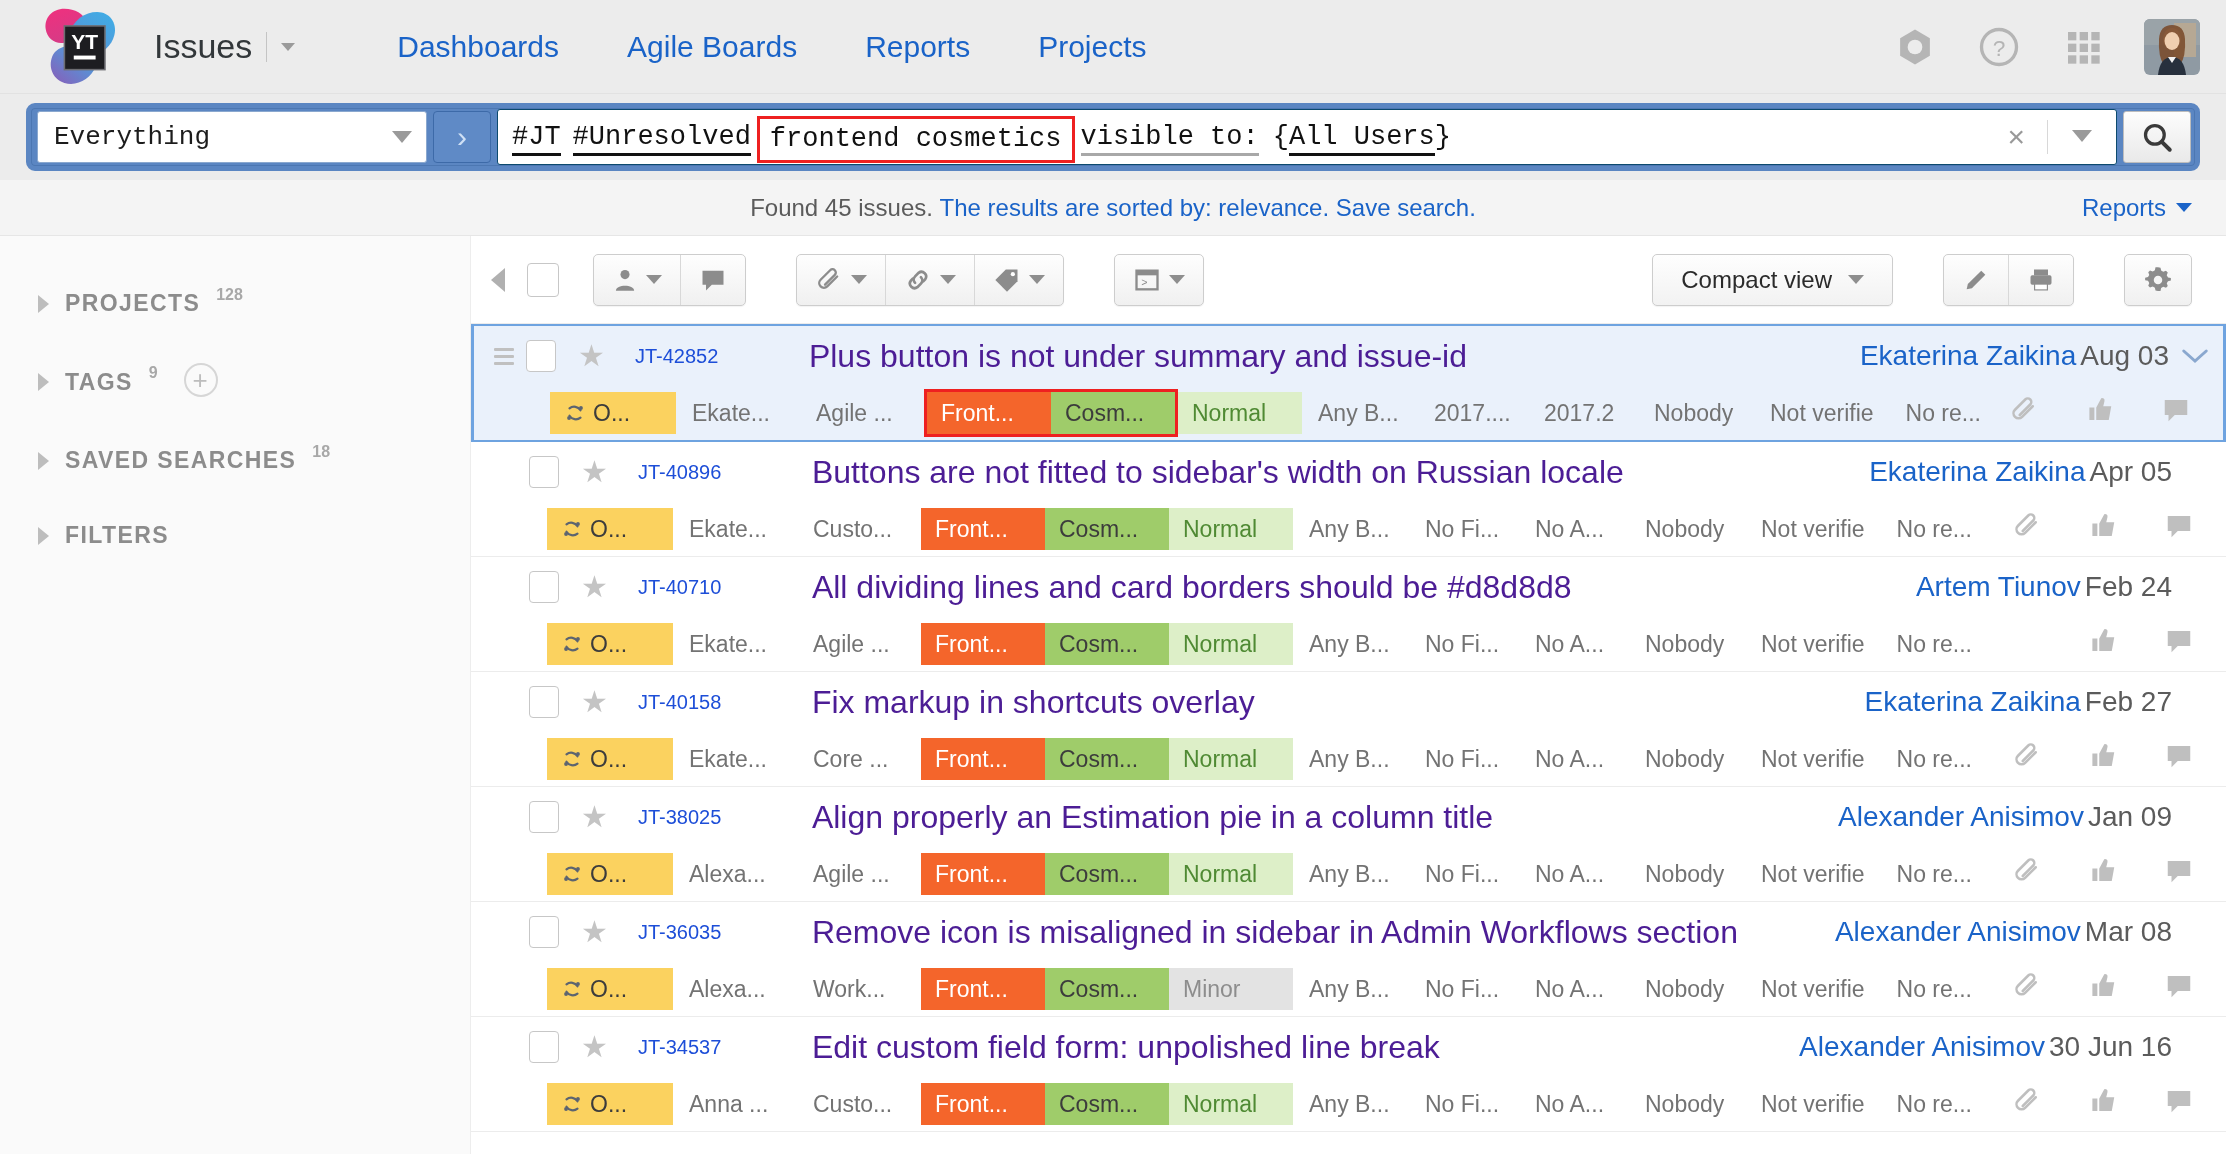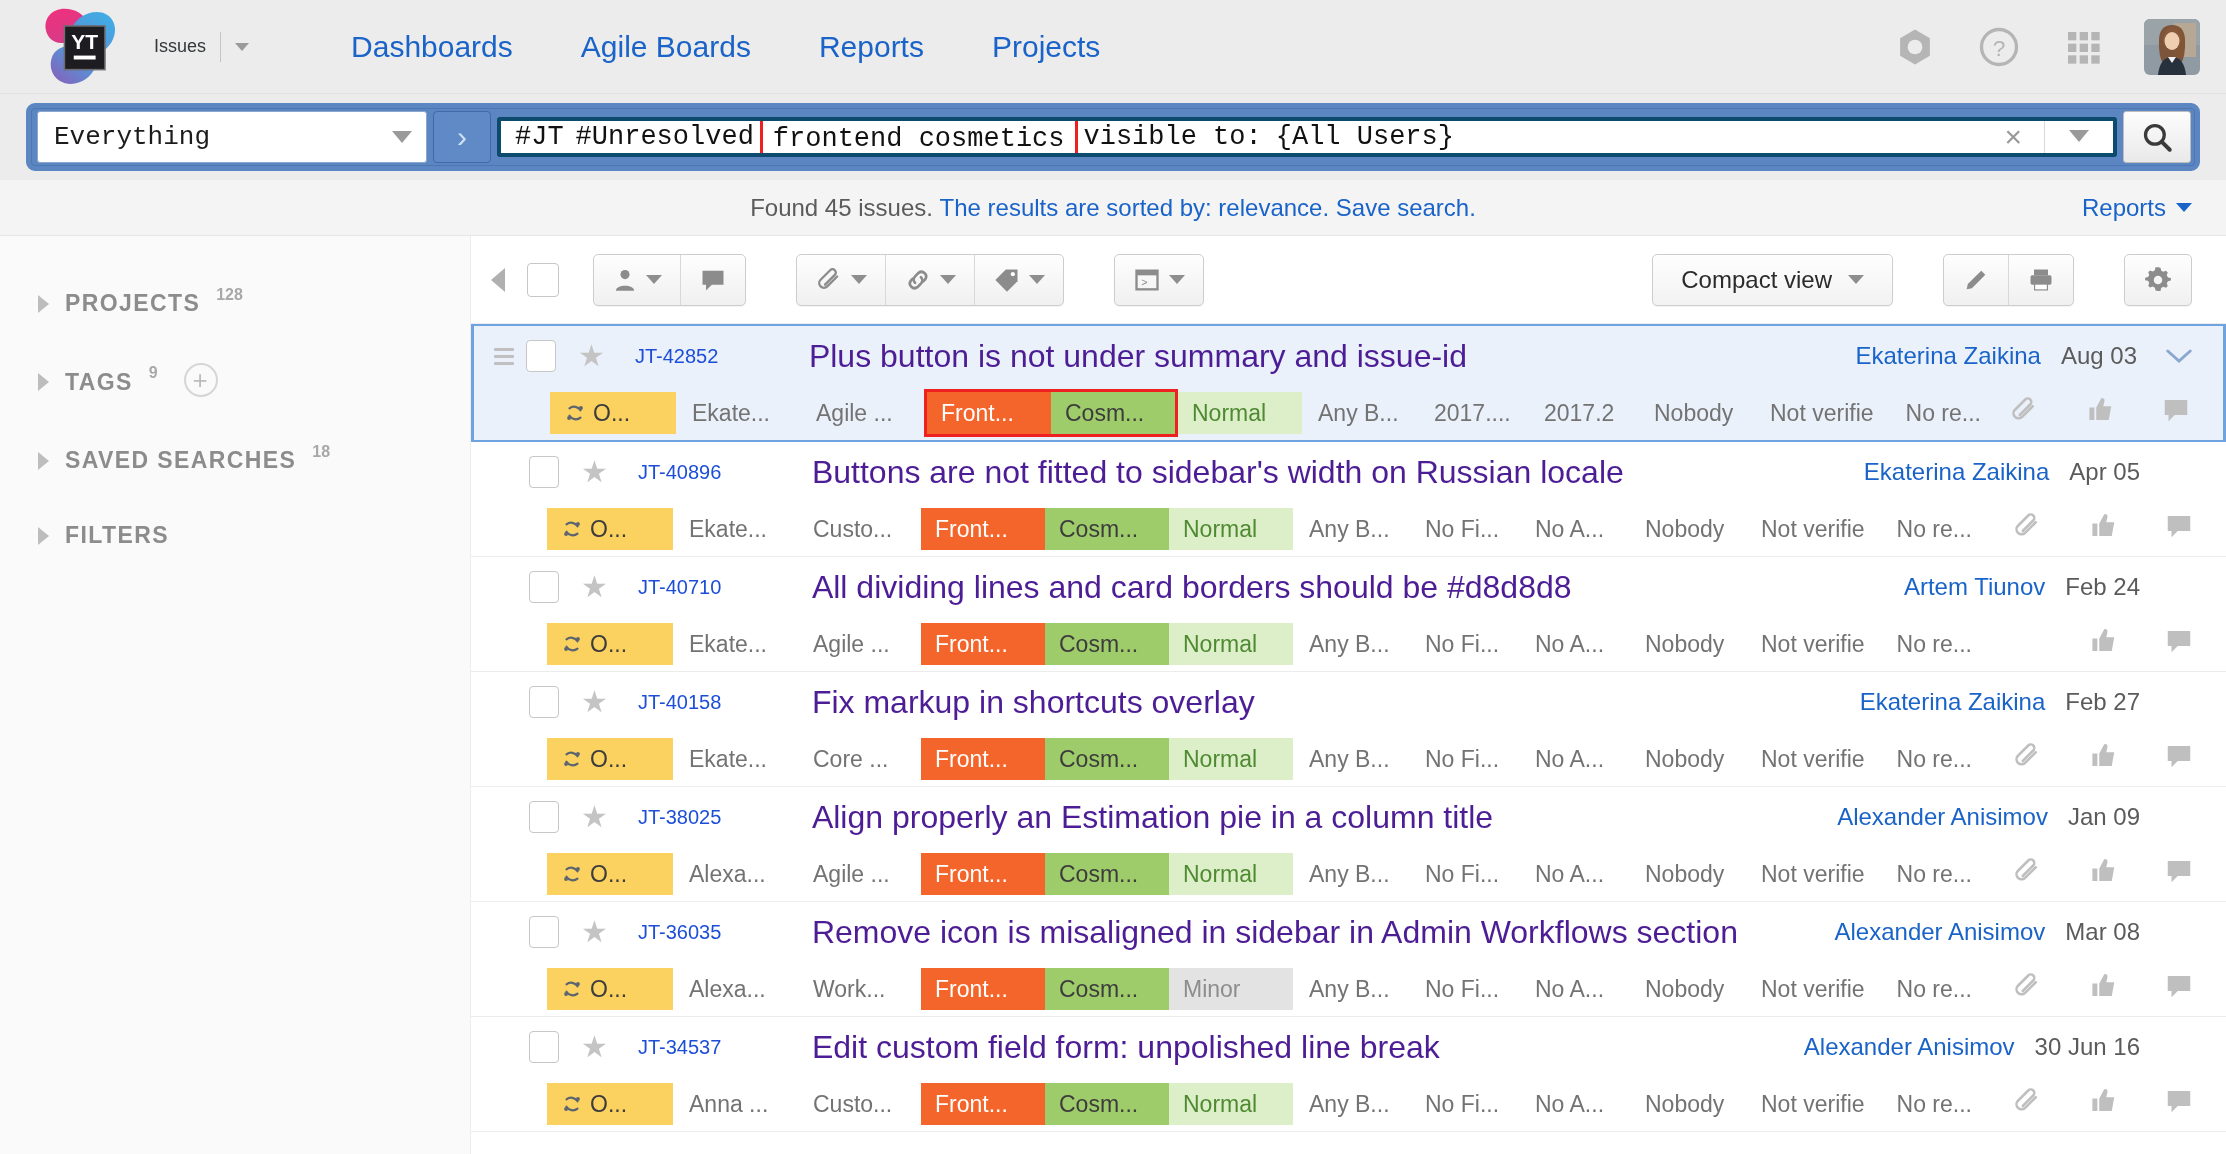--- a/index.html
+++ b/index.html
@@ -24,21 +24,21 @@
   .logo-wrap {
     width:112px; height:94px;
     display:flex; align-items:center; justify-content:center;
     margin-left:24px;
     flex:0 0 auto;
     text-align:right;
   }
   .logo { width:78px; height:86px; display:block; }
 
   .nav-issues {
-    font-size:18px; color:#32373a; margin-left:18px;
+    font-size:34px; color:#32373a; margin-left:18px;
     display:flex; align-items:center; gap:14px;
   }
   .nav-issues .sep { width:1px; height:30px; background:#c4c4c4; display:inline-block; }
   .caret-sm {
     width:0;height:0;border-left:7px solid transparent;border-right:7px solid transparent;
     border-top:8px solid #9a9a9a;
   }
   .nav-links { display:flex; align-items:center; gap:0; margin-left:68px; }
   .nav-links a {
     color:#1a63c8; font-size:30px; text-decoration:none; padding:0 34px;
@@ -83,21 +83,21 @@
     padding:0 14px 0 16px;
     font-family:"Liberation Mono", monospace; font-size:26px; color:#1c1c1c;
   }
   .ctx-caret { width:0;height:0;border-left:10px solid transparent;border-right:10px solid transparent;border-top:12px solid #9a9a9a; }
   .go-btn {
     width:58px;height:52px;border-radius:4px;background:#5f8ac6;
     border:1px solid #3d6aa8; display:flex;align-items:center;justify-content:center;
     color:#cfe0f5; font-size:30px; margin-right:6px;
   }
   .query-box {
-    flex:1; background:#fff; height:40px; border:4px solid #0c4a6e; border-radius:3px;
+    flex:1; background:#fff; height:56px; border:1px solid #0c4a6e; border-radius:3px;
     display:flex; align-items:center; margin-right:6px; position:relative;
     padding-left:14px; overflow:hidden;
   }
   .qtext {
     font-family:"Liberation Mono", monospace; font-size:27px; color:#111;
     white-space:nowrap; display:flex; align-items:baseline;
   }
   .q-u-dark { border-bottom:3px solid #111; padding-bottom:1px; }
   .q-u-gray { border-bottom:3px solid #a8a8a8; padding-bottom:1px; }
   .q-hl {
@@ -187,22 +187,22 @@
   .drag-dots i { display:block;height:3px;background:#c0c0c0;border-radius:1px; }
   .drag-dots i:nth-child(1){ width:20px;}
   .drag-dots i:nth-child(2){ width:20px;}
   .drag-dots i:nth-child(3){ width:20px;}
   .drag-ph { width:32px; margin-right:6px; }
   .row-chk { width:30px;height:32px;border:1px solid #c7c7c7;border-radius:4px;background:#fff;margin-right:22px;flex:0 0 auto; }
   .star { color:#c4c4c4; font-size:30px; margin-right:30px; line-height:1; }
   .issue-id { color:#1d4ed8; font-size:20px; width:150px; flex:0 0 auto; }
   .issue-sum { color:#4c1d95; font-size:32px; margin-left:24px; }
   .row-right {
-    position:absolute; right:0; top:0; height:60px; display:flex; align-items:center; gap:20px;
-    padding-right:22px; font-size:24px;
+    position:absolute; right:0; top:0; height:60px; display:flex; align-items:center; gap:4px;
+    padding-right:6px; font-size:28px;
   }
   .reporter { color:#1a63c8; }
   .rdate { color:#5b5b5b; }
   .row-chevron { width:44px; display:flex; align-items:center; justify-content:center; }
 
   .row-fields {
     display:flex; align-items:center; height:54px; padding-left:76px; font-size:23px; color:#4a4a4a;
     position:relative;
   }
   .chip { display:flex;align-items:center;gap:7px;height:42px;padding:0 14px; font-size:23px; white-space:nowrap; }

